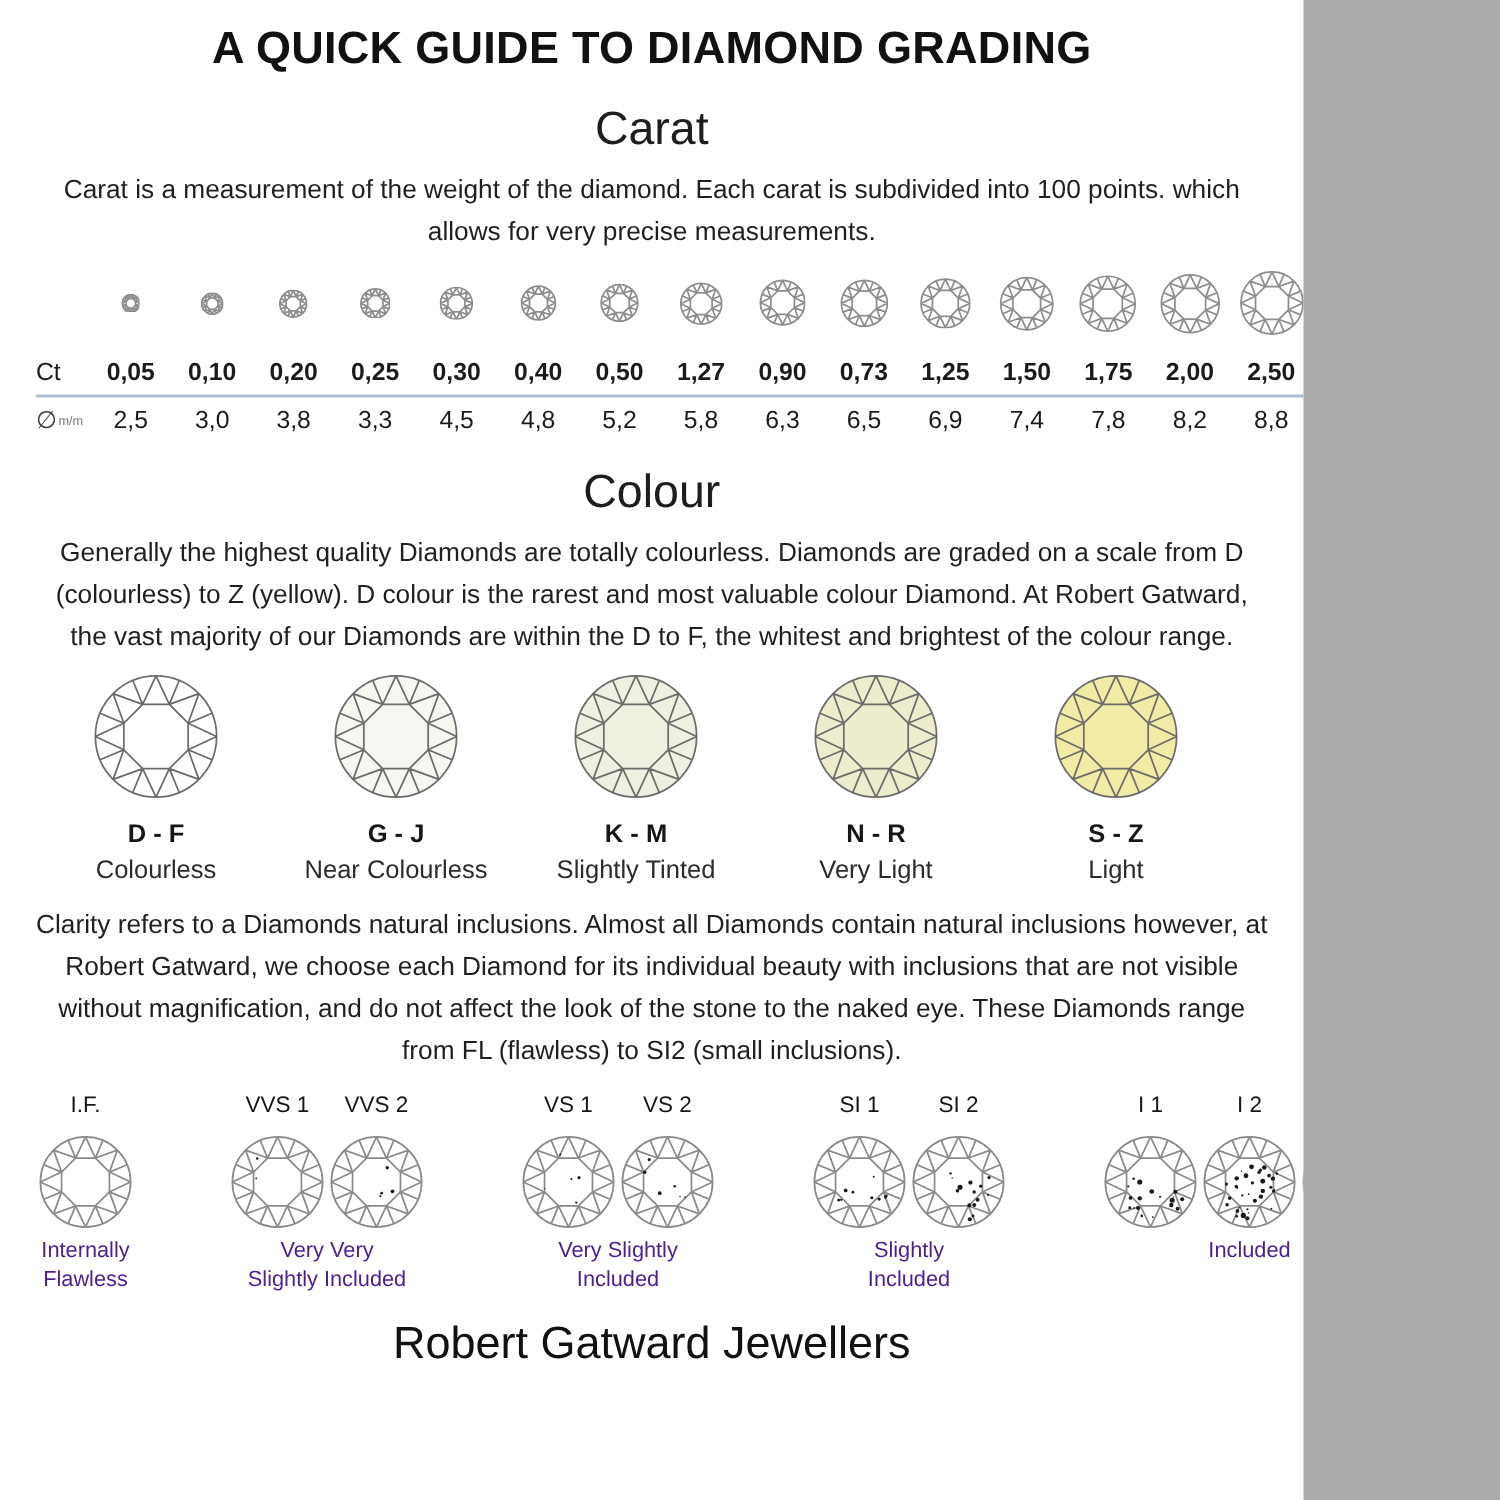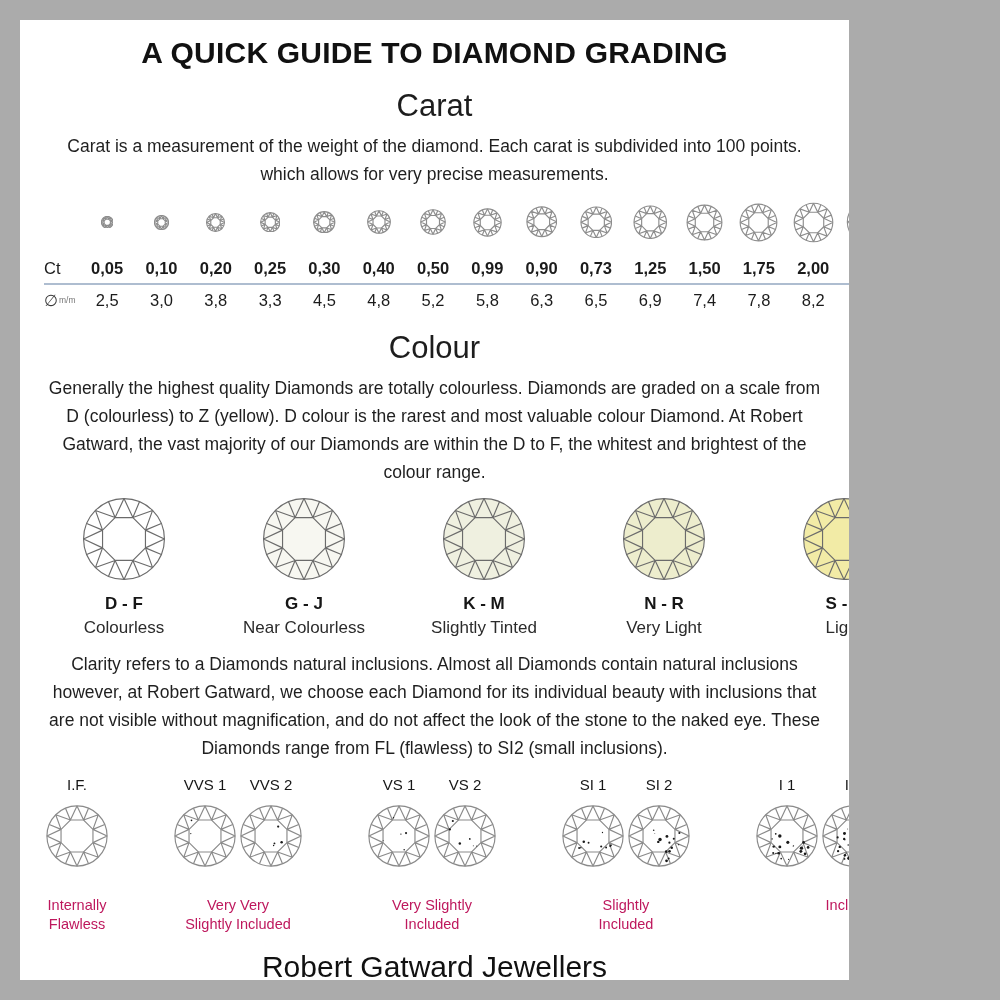--- a/index.html
+++ b/index.html
@@ -2,21 +2,21 @@
 <html><head>
 <meta charset="utf-8">
 <style>
   html,body{margin:0;padding:0}
   body{
     width:1000px;height:1000px;
     background:#ababab;
     font-family:"Liberation Sans",sans-serif;
     color:#1b1b1b;
   }
-  .frame{box-sizing:border-box;width:869px;height:1000px;padding:20px}
+  .frame{box-sizing:border-box;width:869px;height:1000px;}
   .content{
     box-sizing:border-box;width:100%;height:100%;
     background:#ffffff;text-align:center;
     padding:12px 24px;overflow:hidden;
   }
   h1{font-size:30px;font-weight:800;margin:4px 0 0;letter-spacing:.2px;color:#111}
   h2{font-size:31px;font-weight:400;margin:18px 0 0;color:#1d1d1d}
   .desc{font-size:17.5px;line-height:28px;margin:8px auto 0;max-width:912px;color:#1f1f1f}
 
   
@@ -26,34 +26,34 @@
   .cell{flex:1;display:flex;justify-content:center;align-items:center}
   .row-diamonds{height:56px;margin-top:4px;padding-left:36px}
   .row-ct{font-weight:700;font-size:16.5px;height:24px;margin-top:6px}
   .row-mm{font-size:16.5px;height:24px}
   .divider{height:2px;background:#aebdd0;margin:3px 0}
   .lbl-ct{font-weight:400;font-size:16.5px}
   .lbl-mm{font-size:16px;color:#3a3a3a;display:flex;align-items:center}
   .lbl-mm .unit{font-size:8.5px;line-height:8px;margin-left:1px;color:#777}
 
   
-  .colour-row{display:flex;justify-content:space-between;width:880px;margin:10px auto 12px}
+  .colour-row{display:flex;width:880px;margin:10px auto 12px}
   .colour-cell{width:160px;display:flex;flex-direction:column;align-items:center}
   .colour-cell svg{width:86px;height:86px}
   .colour-range{font-size:17px;font-weight:700;margin-top:12px;color:#161616}
   .colour-name{font-size:17px;margin-top:4px;color:#2b2b2b}
 
   
   .clarity-row{display:flex;justify-content:space-between;width:908px;margin:14px auto 0;align-items:flex-start}
   .cgroup{display:flex;flex-direction:column;align-items:center}
   .cgrades{display:flex}
   .cgrade{width:66px;display:flex;flex-direction:column;align-items:center}
   .cname{font-size:15px;font-weight:400;height:20px;white-space:nowrap;color:#161616}
   .cgrade svg{width:64px;height:64px;margin-top:8px}
-  .cdesc{font-size:14.5px;line-height:19px;margin-top:28px;white-space:pre-line;color:#be185d}
+  .cdesc{font-size:14.5px;line-height:19px;margin-top:5px;white-space:pre-line;color:#4c1d95}
 
   .footer{font-size:30px;margin-top:16px;color:#111}
 </style>
 </head>
 <body>
 
 <div class="frame">
   <div class="content">
 
     <h1>A QUICK GUIDE TO DIAMOND GRADING</h1>
@@ -179,21 +179,21 @@
           </div>
         <div class="crow row-ct" id="carat-ct-row">
             <div class="lblcell lbl-ct">Ct</div>
             <div class="cell">0,05</div>
             <div class="cell">0,10</div>
             <div class="cell">0,20</div>
             <div class="cell">0,25</div>
             <div class="cell">0,30</div>
             <div class="cell">0,40</div>
             <div class="cell">0,50</div>
-            <div class="cell">0,99</div>
+            <div class="cell">1,27</div>
             <div class="cell">0,90</div>
             <div class="cell">0,73</div>
             <div class="cell">1,25</div>
             <div class="cell">1,50</div>
             <div class="cell">1,75</div>
             <div class="cell">2,00</div>
             <div class="cell">2,50</div>
             <div class="cell">3,00</div>
           </div>
         <div class="divider" style="background: rgb(174, 189, 208);"></div>

